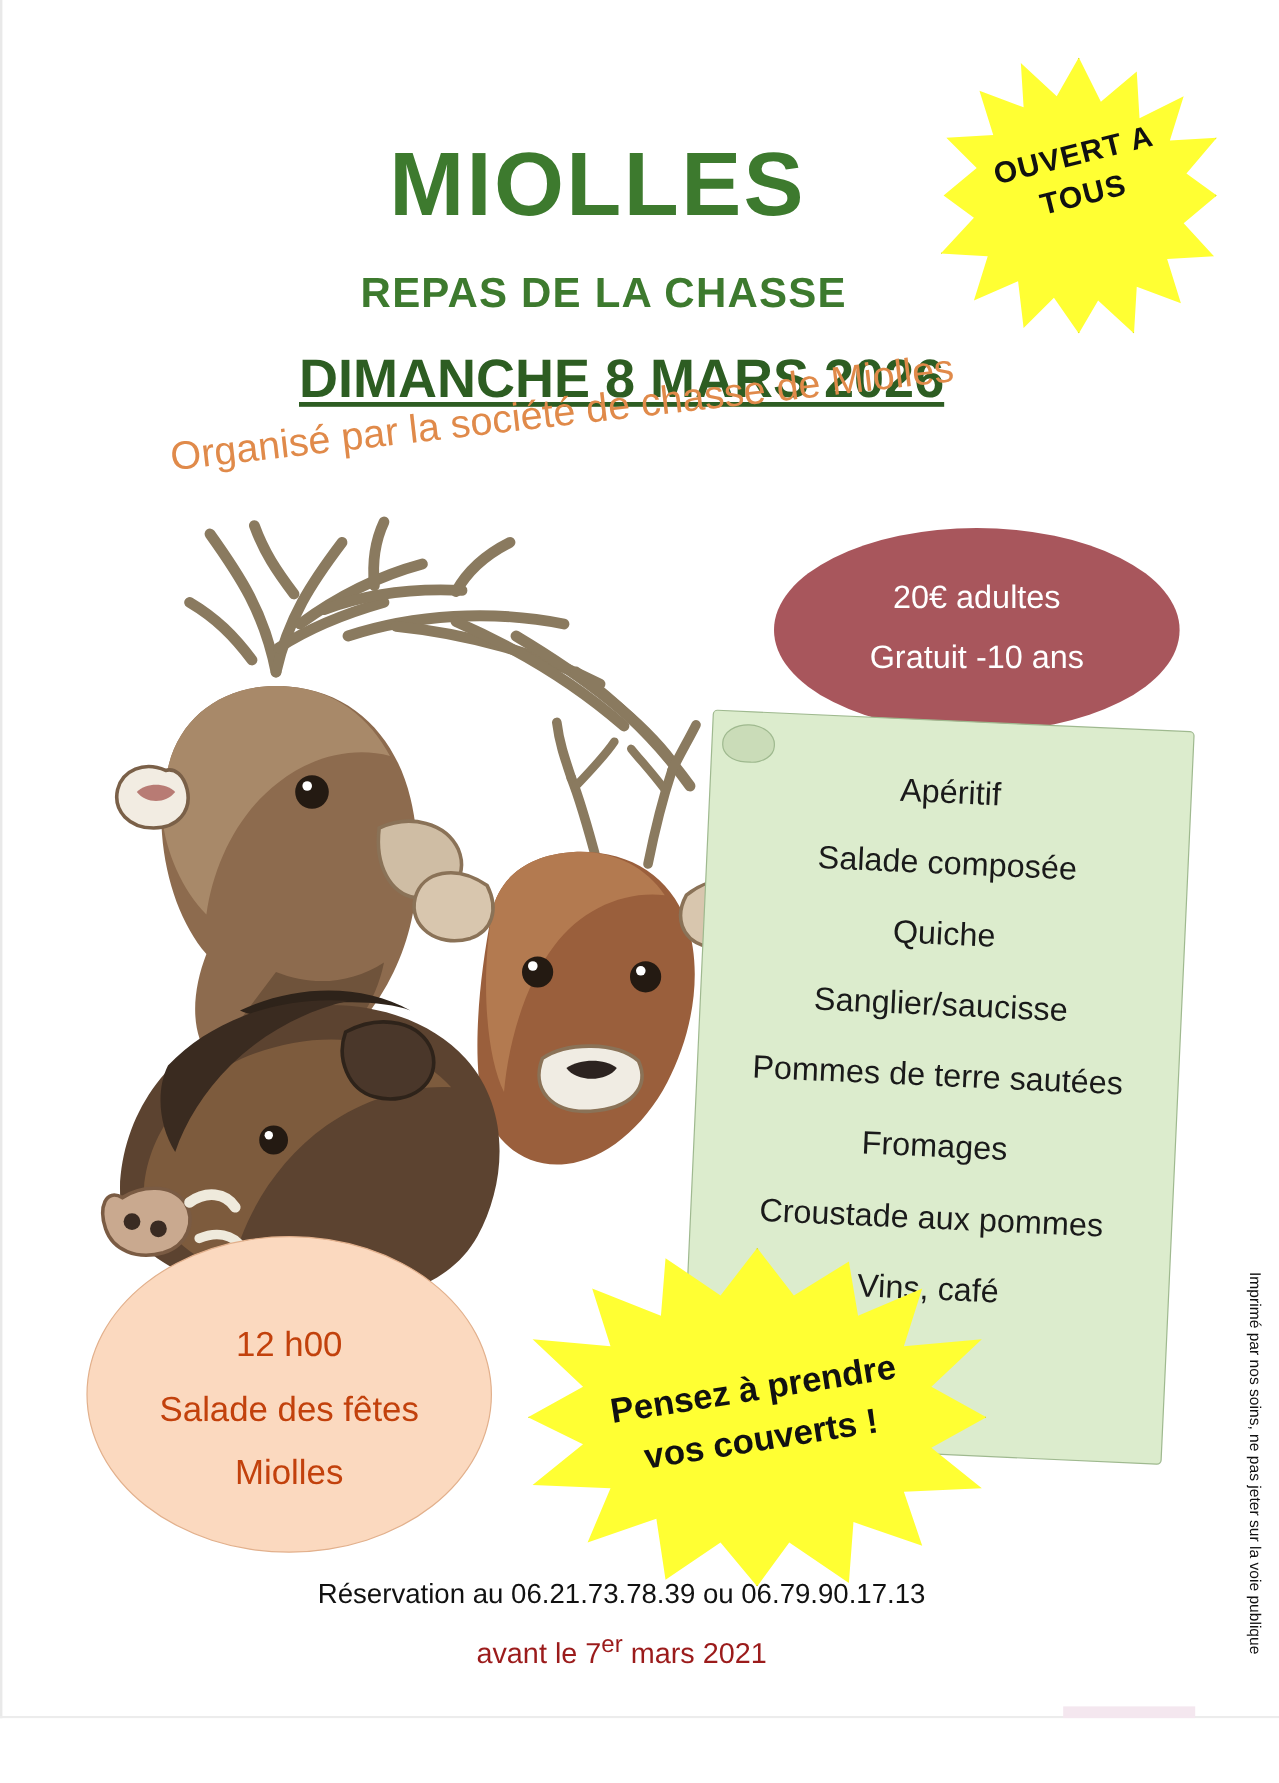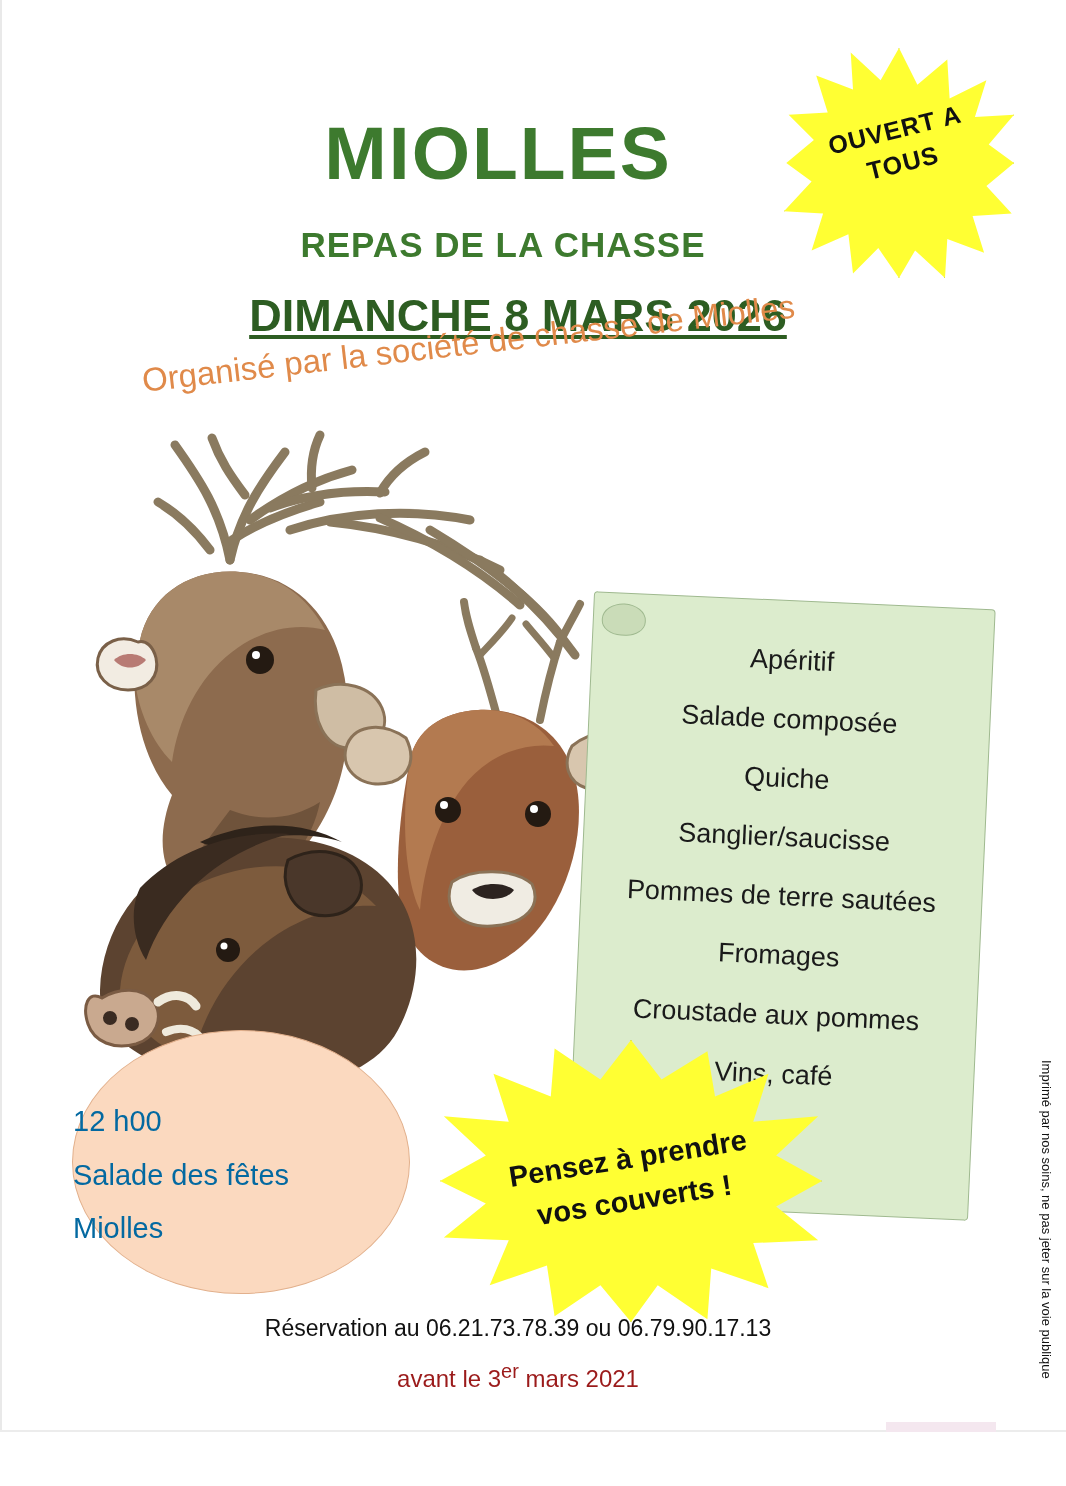--- a/index.html
+++ b/index.html
@@ -199,22 +199,23 @@
     height: 262px;
     background: #fbd9bf;
     border: 1px solid #e2b08c;
     border-radius: 50%;
   }
   #venue-oval .oval-text {
     position: absolute;
     left: 0;
     top: 64px;
     width: 336px;
+    text-align: center;
     font-size: 29px;
-    color: #0369a1;
+    color: #c2410c;
     line-height: 1.85;
   }
 
   
   .footer-res {
     position: absolute;
     left: 0;
     top: 1315px;
     width: 1066px;
     text-align: center;
@@ -390,20 +391,26 @@
       <path d="M86 642 C100 636, 114 638, 122 650" stroke="#efeadc" stroke-width="8" fill="none" stroke-linecap="round"></path>
 
       <circle cx="148" cy="560" r="12" fill="#241a12"></circle>
       <circle cx="144" cy="556" r="3.5" fill="#ffffff"></circle>
 
       <path d="M208 470 C238 454, 272 462, 280 486 C288 512, 262 532, 232 524
                C210 518, 200 492, 208 470 Z" fill="#4a372a" stroke="#2e231a" stroke-width="3"></path>
     </g>
   </svg>
 
+  <div id="price-oval">
+    <div class="oval-text">
+      <span>20€ adultes</span><br>
+      <span>Gratuit  -10 ans</span>
+    </div>
+  </div>
 
   <div id="menu-card">
     <div class="curl"></div>
     <ul class="menu-list">
       <li>Apéritif</li>
       <li>Salade composée</li>
       <li>Quiche</li>
       <li>Sanglier/saucisse</li>
       <li>Pommes de terre sautées</li>
       <li>Fromages</li>
@@ -422,17 +429,17 @@
 
   <div class="burst" id="burst-couverts">
     <div class="burst-text">
       <span>Pensez à prendre</span><br>
       <span>vos couverts !</span>
     </div>
   </div>
 
   <div class="footer-res">Réservation au 06.21.73.78.39 ou 06.79.90.17.13</div>
   <div class="footer-deadline">
-    <span>avant le 3</span><sup>er</sup><span> mars 2021</span>
+    <span>avant le 7</span><sup>er</sup><span> mars 2021</span>
   </div>
   <div class="side-note">Imprimé par nos soins, ne pas jeter sur la voie publique</div>
 
 </div>
 
 </body></html>

